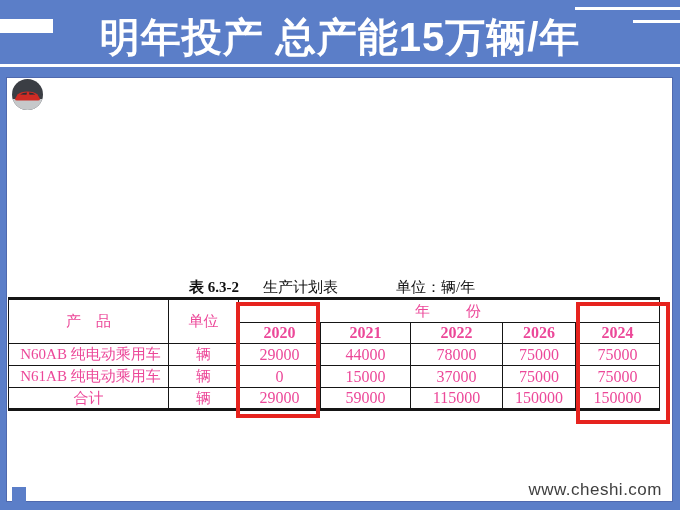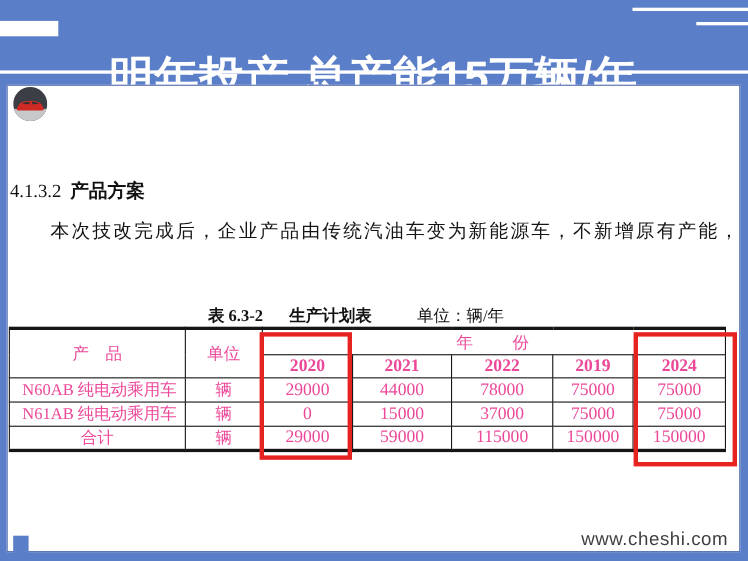--- a/index.html
+++ b/index.html
@@ -11,21 +11,20 @@
     background: #5b7ec8; overflow: hidden;
   }
 
   
   .banner-title {
     position: absolute; left: 0; top: 10px; width: 680px;
     text-align: center; color: #ffffff;
     font-family: "Liberation Sans", "DejaVu Sans", sans-serif;
     font-weight: 800; font-size: 40px; letter-spacing: 1px;
     white-space: nowrap;
-    margin-top: 33px;
   }
   .banner-dash { position: absolute; left: 0; top: 19px; width: 53px; height: 14px; background: #ffffff; }
   .deco-line-1 { position: absolute; left: 575px; top: 7px; width: 105px; height: 3px; background: #ffffff; }
   .deco-line-2 { position: absolute; left: 633px; top: 20px; width: 47px; height: 3px; background: #ffffff; }
   .banner-underline { position: absolute; left: 0; top: 64px; width: 680px; height: 3px; background: #ffffff; }
 
   
   .panel {
     position: absolute; left: 6px; top: 77px; width: 667px; height: 425px;
     background: #ffffff; border: 1px solid #4f69ae;
@@ -46,22 +45,22 @@
   .para-line {
     position: absolute; left: 2px; width: 662px;
     font-size: 17px; color: #141414; white-space: nowrap;
   }
   .para-1 { top: 120px; padding-left: 37px; letter-spacing: 2px; }
   .para-2 { top: 152px; letter-spacing: 0.4px; }
 
   
   .tbl-caption { position: absolute; top: 200px; left: 0; width: 667px; font-size: 15px; color: #111; }
   .cap-label { position: absolute; left: 182px; font-weight: bold; white-space: nowrap; }
-  .cap-title { position: absolute; left: 256px; white-space: nowrap; font-weight: bold; }
-  .cap-unit  { position: absolute; left: 372px; white-space: nowrap; }
+  .cap-title { position: absolute; left: 256px; white-space: nowrap; }
+  .cap-unit  { position: absolute; left: 389px; white-space: nowrap; }
 
   
   .plan-table {
     position: absolute; left: 1px; top: 219px;
     border-collapse: collapse; table-layout: fixed; width: 651px;
     font-size: 15px; color: #ec4899;
     border-top: 3px solid #151515; border-bottom: 3px solid #151515;
     border-left: 1px solid #151515; border-right: 1px solid #151515;
   }
   .plan-table th, .plan-table td {
@@ -113,25 +112,21 @@
         <g clip-path="url(#lc)">
           <rect x="0" y="0" width="31" height="31" fill="#3b3e44"></rect>
           <rect x="0" y="20" width="31" height="11" fill="#c6c8ca"></rect>
           <path d="M3 20 L5.5 15.5 Q9 12.5 15.5 12.5 Q22 12.5 25.5 15.5 L28 20 Q28 21.5 26 21.5 L5 21.5 Q3 21.5 3 20 Z" fill="#cf2b24"></path>
           <path d="M8 15.5 Q11 13.5 15 13.5 L14.5 15.8 Z" fill="#2d3035"></path>
           <path d="M17 13.5 Q21 13.5 23.5 15.5 L17.5 15.8 Z" fill="#2d3035"></path>
         </g>
       </svg>
     </div>
 
-    <div class="section-heading">
-      <span class="num">4.1.3.2</span><span class="ttl">产品方案</span>
-    </div>
 
-    <div class="para-line para-1">本次技改完成后，企业产品由传统汽油车变为新能源车，不新增原有产能，</div>
 
     <div class="tbl-caption">
       <span class="cap-label">表 6.3-2</span>
       <span class="cap-title">生产计划表</span>
       <span class="cap-unit">单位：辆/年</span>
     </div>
 
     <table class="plan-table">
       <colgroup>
         <col style="width:160px">
@@ -145,21 +140,21 @@
       <tbody>
         <tr class="hrow1">
           <th class="c-product" rowspan="2">产　品</th>
           <th class="c-unit" rowspan="2">单位</th>
           <th class="c-years-group" colspan="5">年　　份</th>
         </tr>
         <tr class="hrow2">
           <th>2020</th>
           <th>2021</th>
           <th>2022</th>
-          <th>2019</th>
+          <th>2026</th>
           <th>2024</th>
         </tr>
         <tr class="drow">
           <td class="cell-product">N60AB 纯电动乘用车</td>
           <td>辆</td>
           <td class="num">29000</td>
           <td class="num">44000</td>
           <td class="num">78000</td>
           <td class="num">75000</td>
           <td class="num">75000</td>

